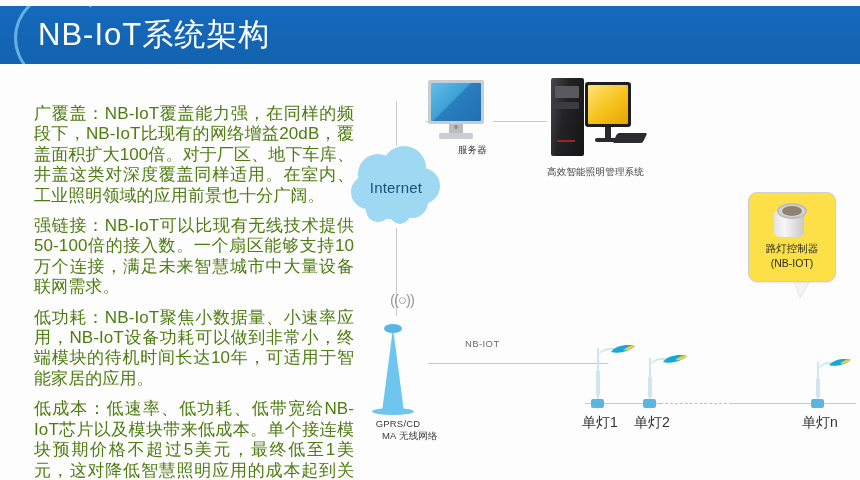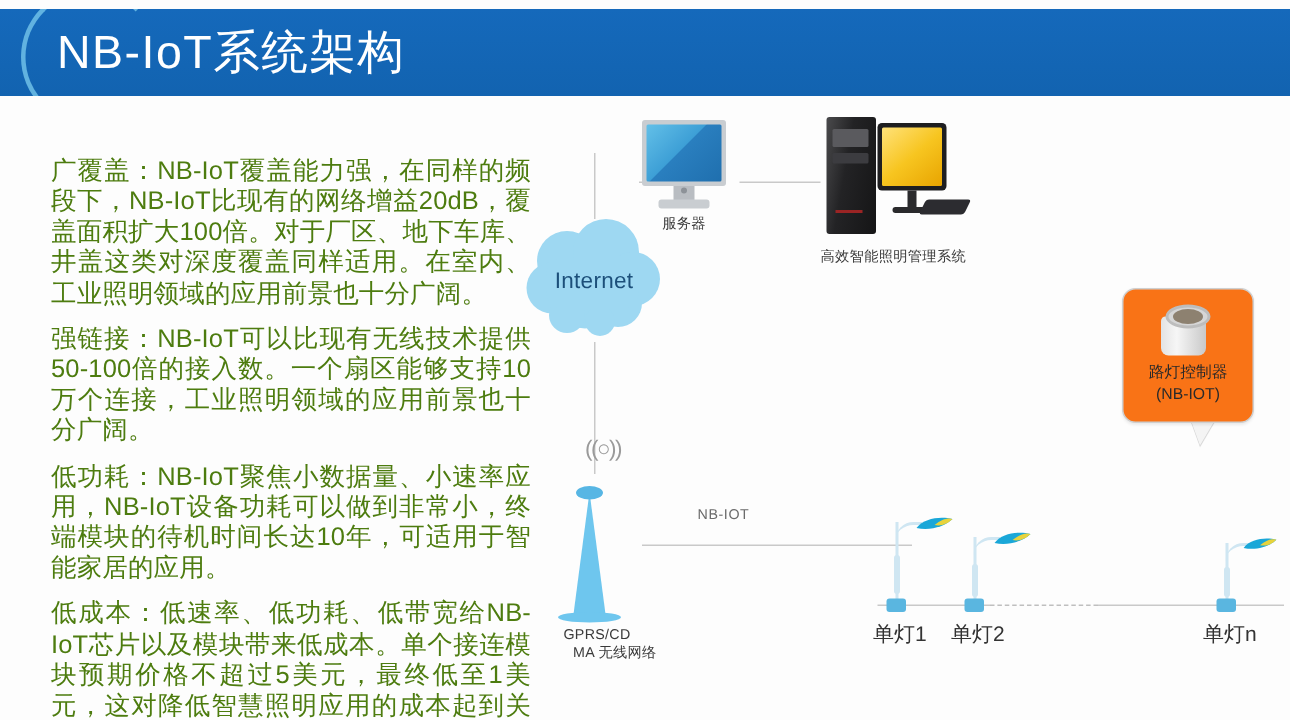--- a/index.html
+++ b/index.html
@@ -184,21 +184,21 @@
   .lampbox{
     position:absolute;width:13px;height:9px;border-radius:2px;background:#5ab6e0;
   }
   .lamp-label{
     position:absolute;font-size:14px;color:#333;white-space:nowrap;
   }
 
   
   .callout{
     position:absolute;left:418px;top:126px;width:86px;height:88px;
-    background:#f97316;border:1px solid #cfcfcf;border-radius:9px;
+    background:#fde047;border:1px solid #cfcfcf;border-radius:9px;
     box-shadow:0 1px 2px rgba(0,0,0,.08);
   }
   .callout-tail{
     position:absolute;left:462px;top:209px;width:0;height:0;
     border-left:8px solid transparent;border-right:13px solid transparent;
     border-top:22px solid #f4f4f4;
     filter:drop-shadow(0 1px 0 #cfcfcf);
   }
   .ctrl-img{position:absolute;left:20px;top:8px;width:46px;height:38px;}
   .ctrl-body{
@@ -231,21 +231,21 @@
 
   <div class="header">
     <div class="header-arc"></div>
     <div class="header-title">NB-IoT系统架构</div>
 
   </div>
 
 
   <div class="paras">
     <p class="para">广覆盖：NB-IoT覆盖能力强，在同样的频段下，NB-IoT比现有的网络增益20dB，覆盖面积扩大100倍。对于厂区、地下车库、井盖这类对深度覆盖同样适用。在室内、工业照明领域的应用前景也十分广阔。</p>
-    <p class="para">强链接：NB-IoT可以比现有无线技术提供50-100倍的接入数。一个扇区能够支持10万个连接，工业照明领域的应用前景也十分广阔。</p>
+    <p class="para">强链接：NB-IoT可以比现有无线技术提供50-100倍的接入数。一个扇区能够支持10万个连接，满足未来智慧城市中大量设备联网需求。</p>
     <p class="para">低功耗：NB-IoT聚焦小数据量、小速率应用，NB-IoT设备功耗可以做到非常小，终端模块的待机时间长达10年，可适用于智能家居的应用。</p>
     <p class="para">低成本：低速率、低功耗、低带宽给NB-IoT芯片以及模块带来低成本。单个接连模块预期价格不超过5美元，最终低至1美元，这对降低智慧照明应用的成本起到关键性作用。</p>
   </div>
 
   <div class="diagram">
 
     <div class="line hline" style="left:96px;top:55px;width:38px;"></div>
     <div class="line hline" style="left:163px;top:55px;width:54px;"></div>
     <div class="line vline" style="left:66px;top:36px;height:44px;"></div>
     <div class="line vline" style="left:66px;top:162px;height:88px;"></div>
@@ -270,21 +270,21 @@
 
     <div class="node" style="left:95px;top:14px;width:62px;">
       <div class="monitor" style="left:0;top:0;">
         <div class="mon-screen">
             <div class="mon-inner"></div>
           </div>
         <div class="mon-neck"></div>
         <div class="mon-dot"></div>
         <div class="mon-base"></div>
       </div>
-      <div class="node-label" style="margin-top:64px;">服务器</div>
+      <div class="node-label" style="margin-top:64px;text-align:right;">服务器</div>
     </div>
 
     <div class="node" style="left:213px;top:6px;width:105px;">
       <div class="rackpc" style="left:0;top:0;">
         <div class="tower">
           <div class="tower-bay"></div>
           <div class="tower-bay2"></div>
           <div class="tower-led"></div>
         </div>
         <div class="ymon">

